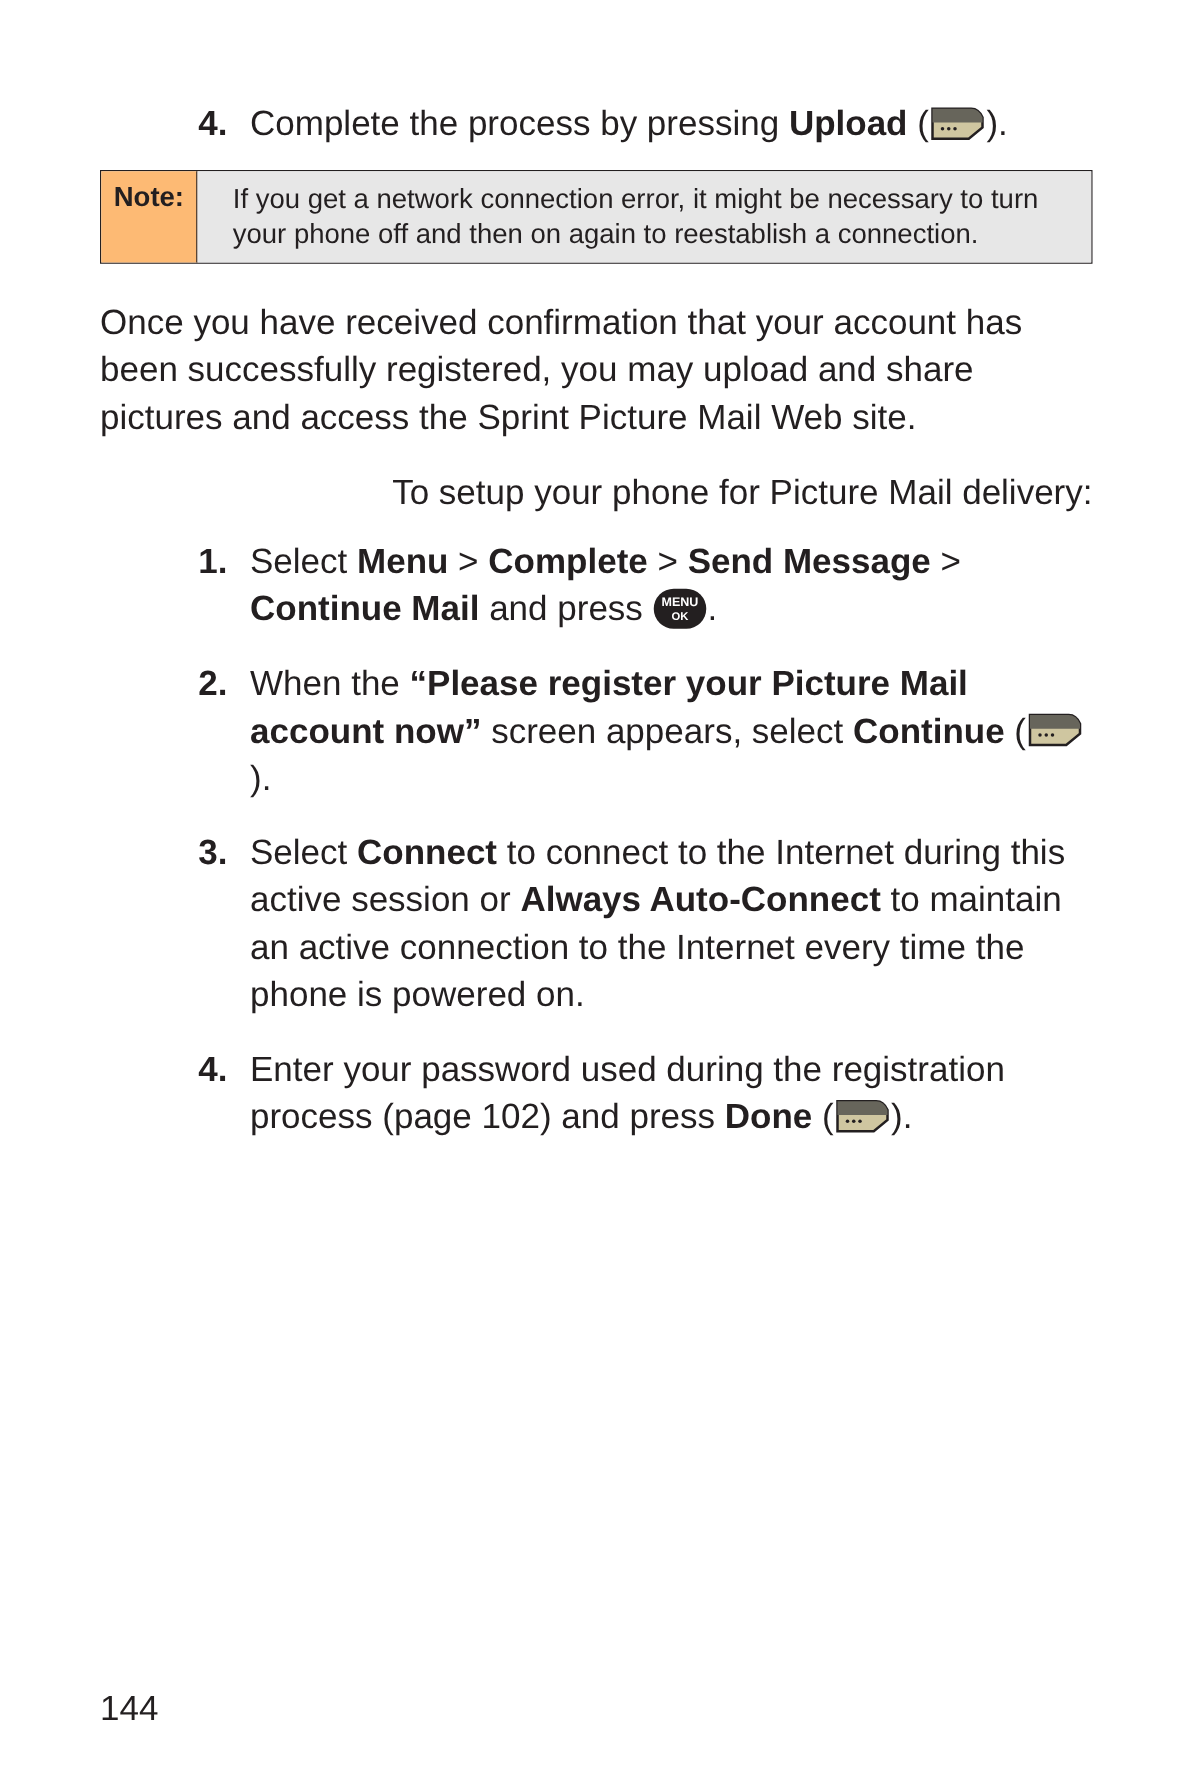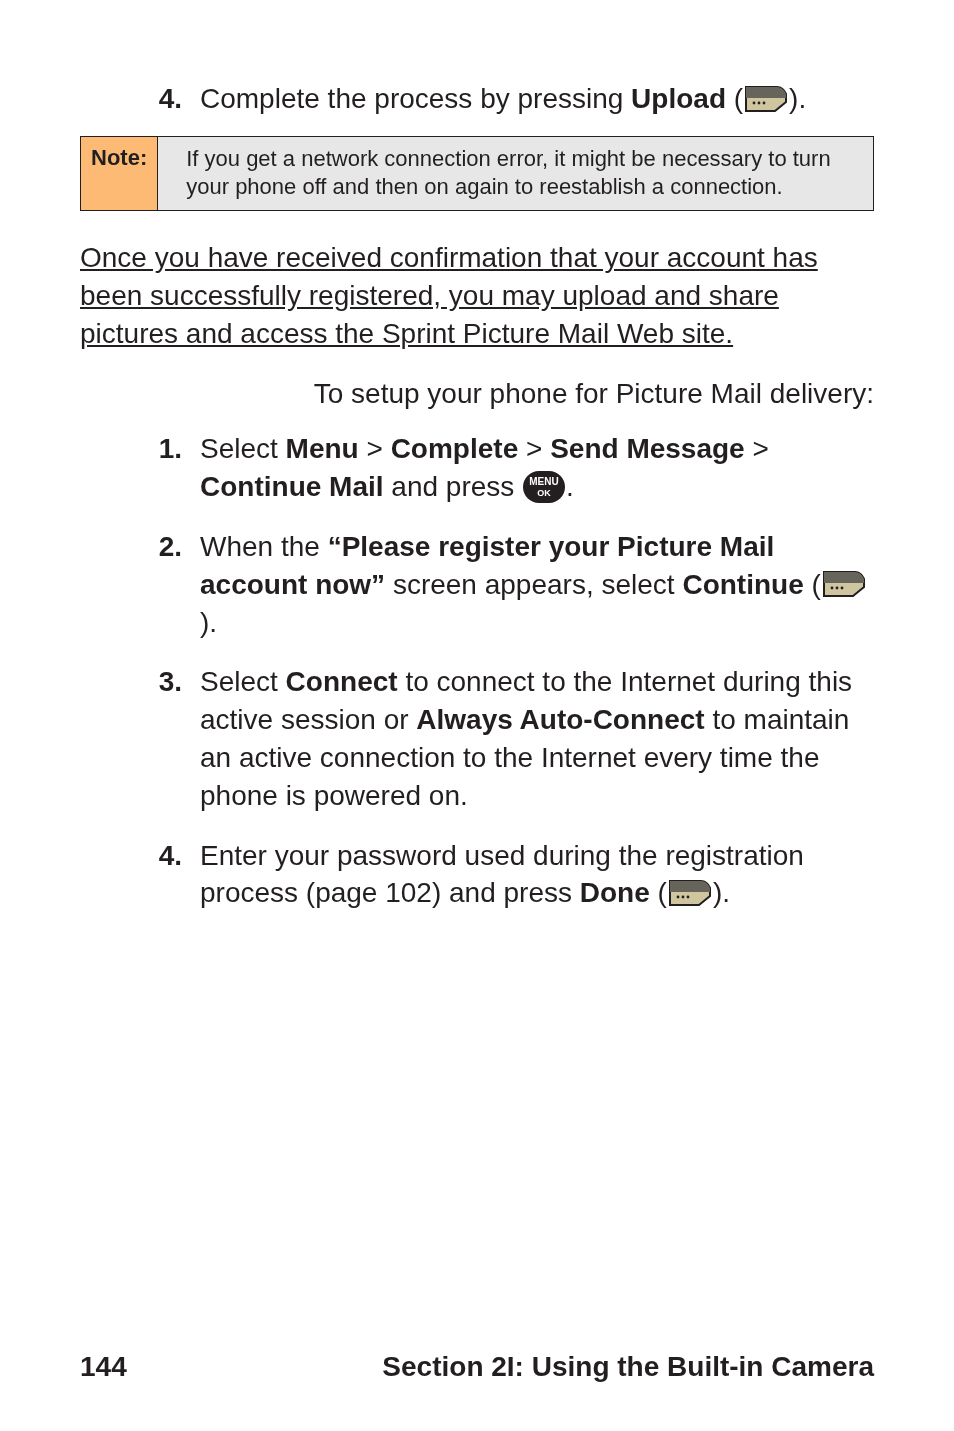--- a/index.html
+++ b/index.html
@@ -46,40 +46,39 @@
     background: #e7e7e7;
     padding: 8px 28px;
     font-size: 22px;
     line-height: 1.3;
     flex: 1;
   }
   .para {
     font-size: 28px;
     line-height: 1.35;
     margin: 0 0 26px 0;
-    text-decoration: underline;
   }
   .subhead {
     font-size: 28px;
     font-weight: 400;
     margin: 0 0 20px 0;
     text-align: right;
   }
   .ol2 { margin-left: 60px; }
   .ol2 .step-row { margin-bottom: 22px; }
   .footer {
     position: absolute;
     bottom: 48px;
     left: 80px;
     right: 80px;
     display: flex;
     justify-content: space-between;
     align-items: baseline;
   }
-  .page-num { font-size: 28px; font-weight: 700; }
+  .page-num { font-size: 28px; font-weight: 400; }
   .section-title { font-size: 28px; font-weight: 700; }
   .softkey {
     display: inline-block;
     vertical-align: middle;
     width: 46px; height: 30px;
     position: relative;
     top: -2px;
   }
   .menukey {
     display: inline-block;
@@ -159,14 +158,13 @@
             <circle cx="16" cy="19" r="1.4" fill="#231f20"></circle>
             <circle cx="21" cy="19" r="1.4" fill="#231f20"></circle>
           </svg></span><span>).</span>
     </div>
   </div>
 
 </div>
 
 <div class="footer">
   <span class="page-num">144</span>
-  <span class="section-title">Section 2I: Using the Built-in Camera</span>
 </div>
 
 </body></html>

